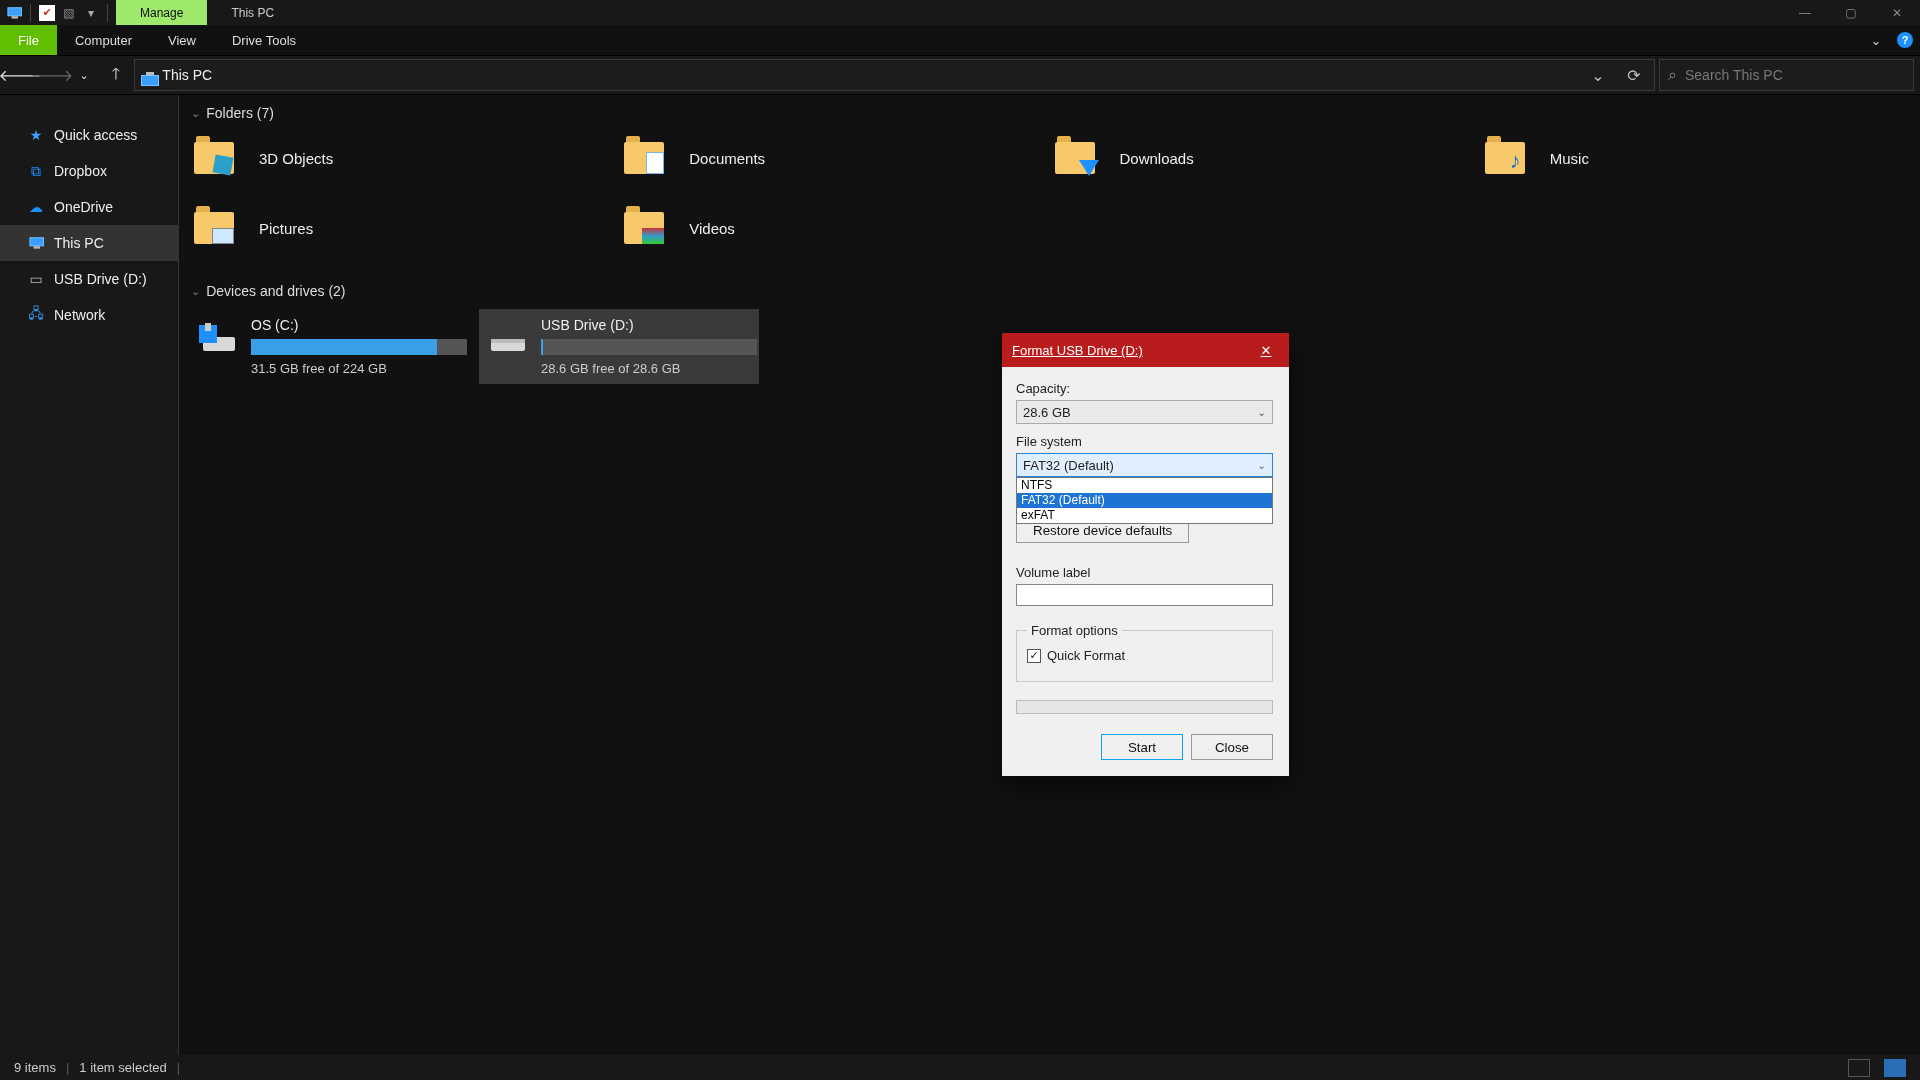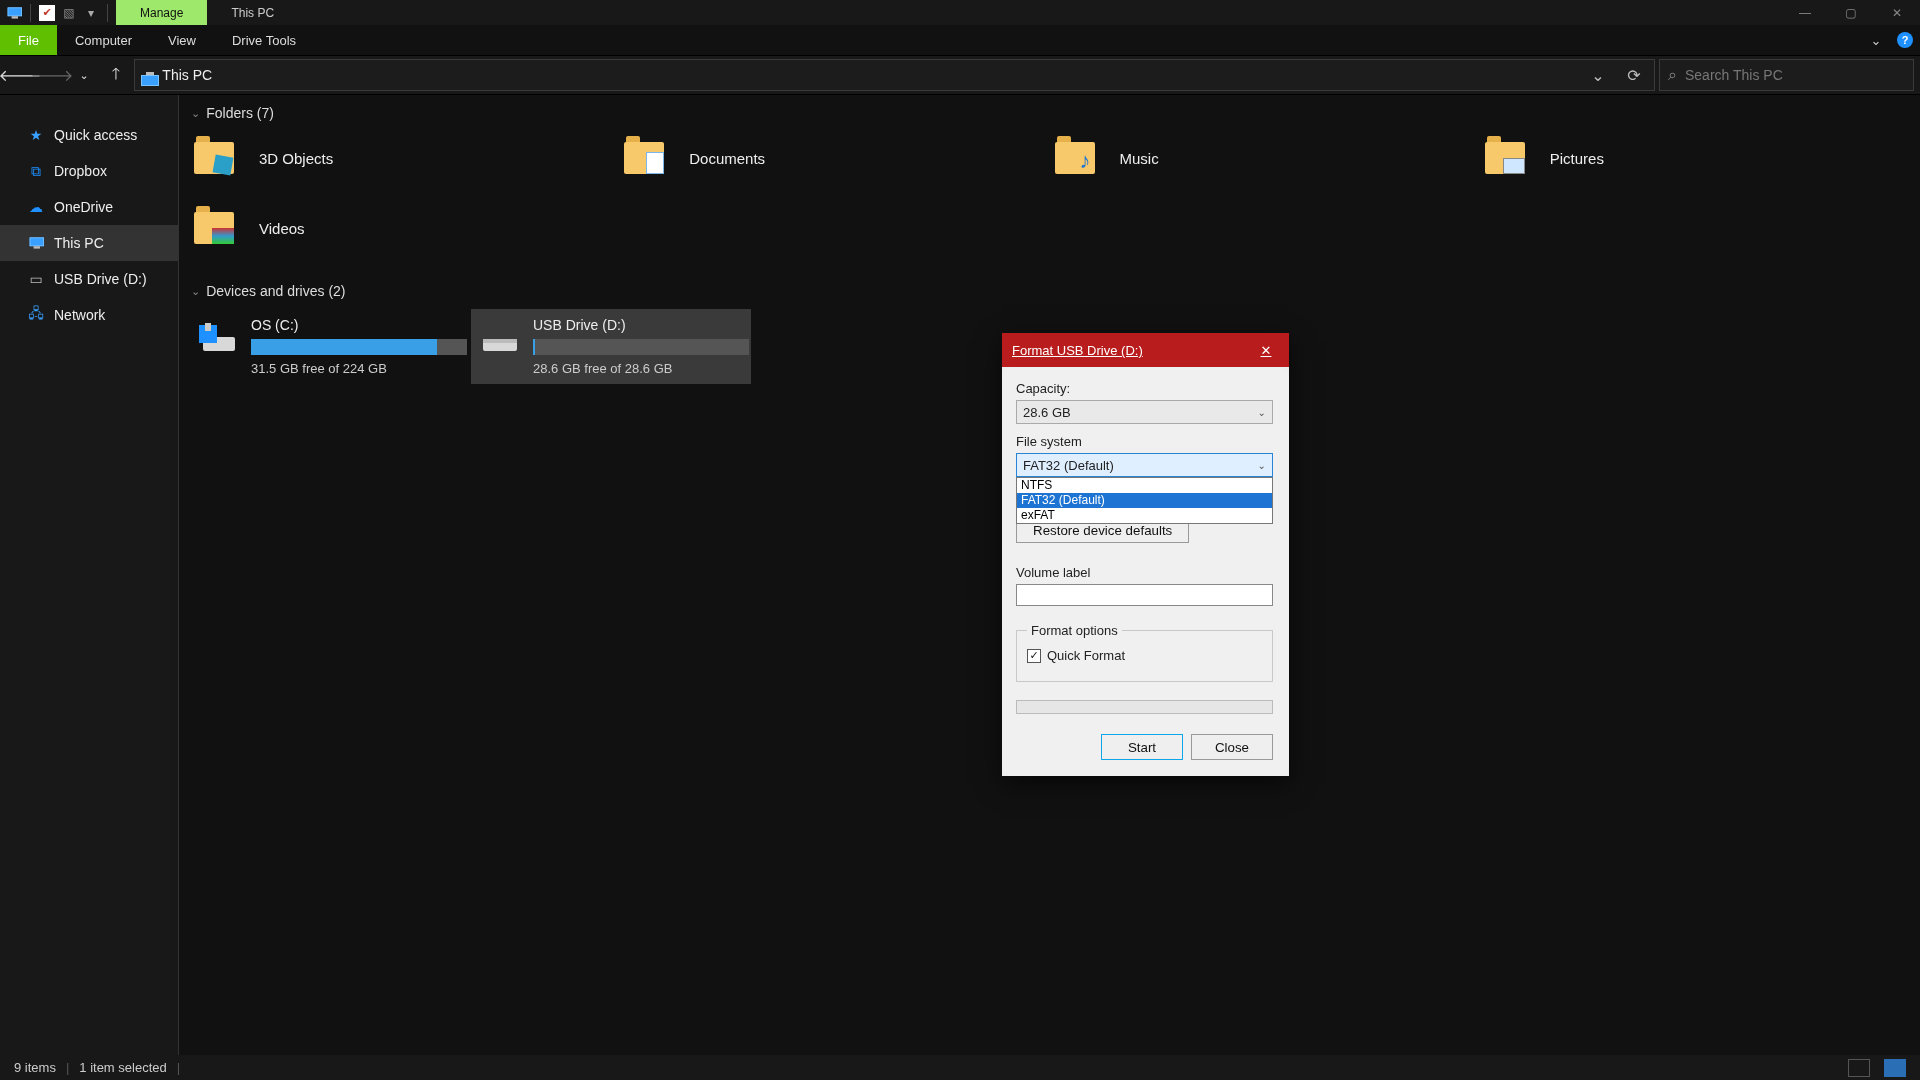--- a/index.html
+++ b/index.html
@@ -47,21 +47,21 @@
   .content{ flex:1; background:#111; border-left:1px solid #333; position:relative; overflow:hidden;}
 
   .section-hdr{ display:flex; align-items:center; gap:6px; padding:10px 12px; color:#ddd; font-size:14px;}
   .section-hdr .chevs{color:#888; font-size:11px;}
 
   .folders-grid{ display:grid; grid-template-columns:repeat(4, 1fr); column-gap:0; row-gap:16px; padding:0 10px 18px 10px;}
   .folder-tile{ display:flex; align-items:center; gap:24px; padding:6px 4px;}
   .folder-tile .ficon{ width:42px; height:42px; display:flex; align-items:center; justify-content:center;}
   .folder-tile .flabel{ font-size:15px; color:#eee;}
 
-  .drives-row{ display:flex; gap:2px; padding:0 10px;}
+  .drives-row{ display:flex; gap:10px; padding:0 10px;}
   .drive-tile{ width:280px; padding:8px; display:flex; gap:12px; align-items:flex-start;}
   .drive-tile.selected{ background:#3a3a3a;}
   .drive-tile .dicon{ width:42px; height:42px; display:flex; align-items:center; justify-content:center;}
   .drive-tile .dbody{ flex:1; }
   .drive-tile .dname{ font-size:14px; color:#eee; margin-bottom:6px;}
   .drive-tile .dbar{ width:216px; height:16px; background:#555; position:relative;}
   .drive-tile .dbar .dfill{ position:absolute; left:0; top:0; bottom:0; background:#39a0e8;}
   .drive-tile .dsub{ font-size:13px; color:#ccc; margin-top:6px;}
 
   
@@ -227,20 +227,29 @@
               <span class="folder-tab"></span>
               <span class="overlay" style="right:0;bottom:0;width:18px;height:22px;background:#fff;border:1px solid #7ab6e8;"></span>
             </span>
           </span>
         <span class="flabel">Documents</span>
       </div>
       <div class="folder-tile">
         <span class="ficon">
             <span class="folder-shape">
               <span class="folder-tab"></span>
+              <span class="overlay" style="right:-4px;bottom:-2px;width:0;height:0;border-left:10px solid transparent;border-right:10px solid transparent;border-top:16px solid #1e90ff;"></span>
+            </span>
+          </span>
+        <span class="flabel">Downloads</span>
+      </div>
+      <div class="folder-tile">
+        <span class="ficon">
+            <span class="folder-shape">
+              <span class="folder-tab"></span>
               <span class="overlay" style="right:4px;bottom:0;color:#1e74d2;font-size:22px;">♪</span>
             </span>
           </span>
         <span class="flabel">Music</span>
       </div>
       <div class="folder-tile">
         <span class="ficon">
             <span class="folder-shape">
               <span class="folder-tab"></span>
               <span class="overlay" style="right:0;bottom:0;width:22px;height:16px;background:#cfe8ff;border:1px solid #888;"></span>

